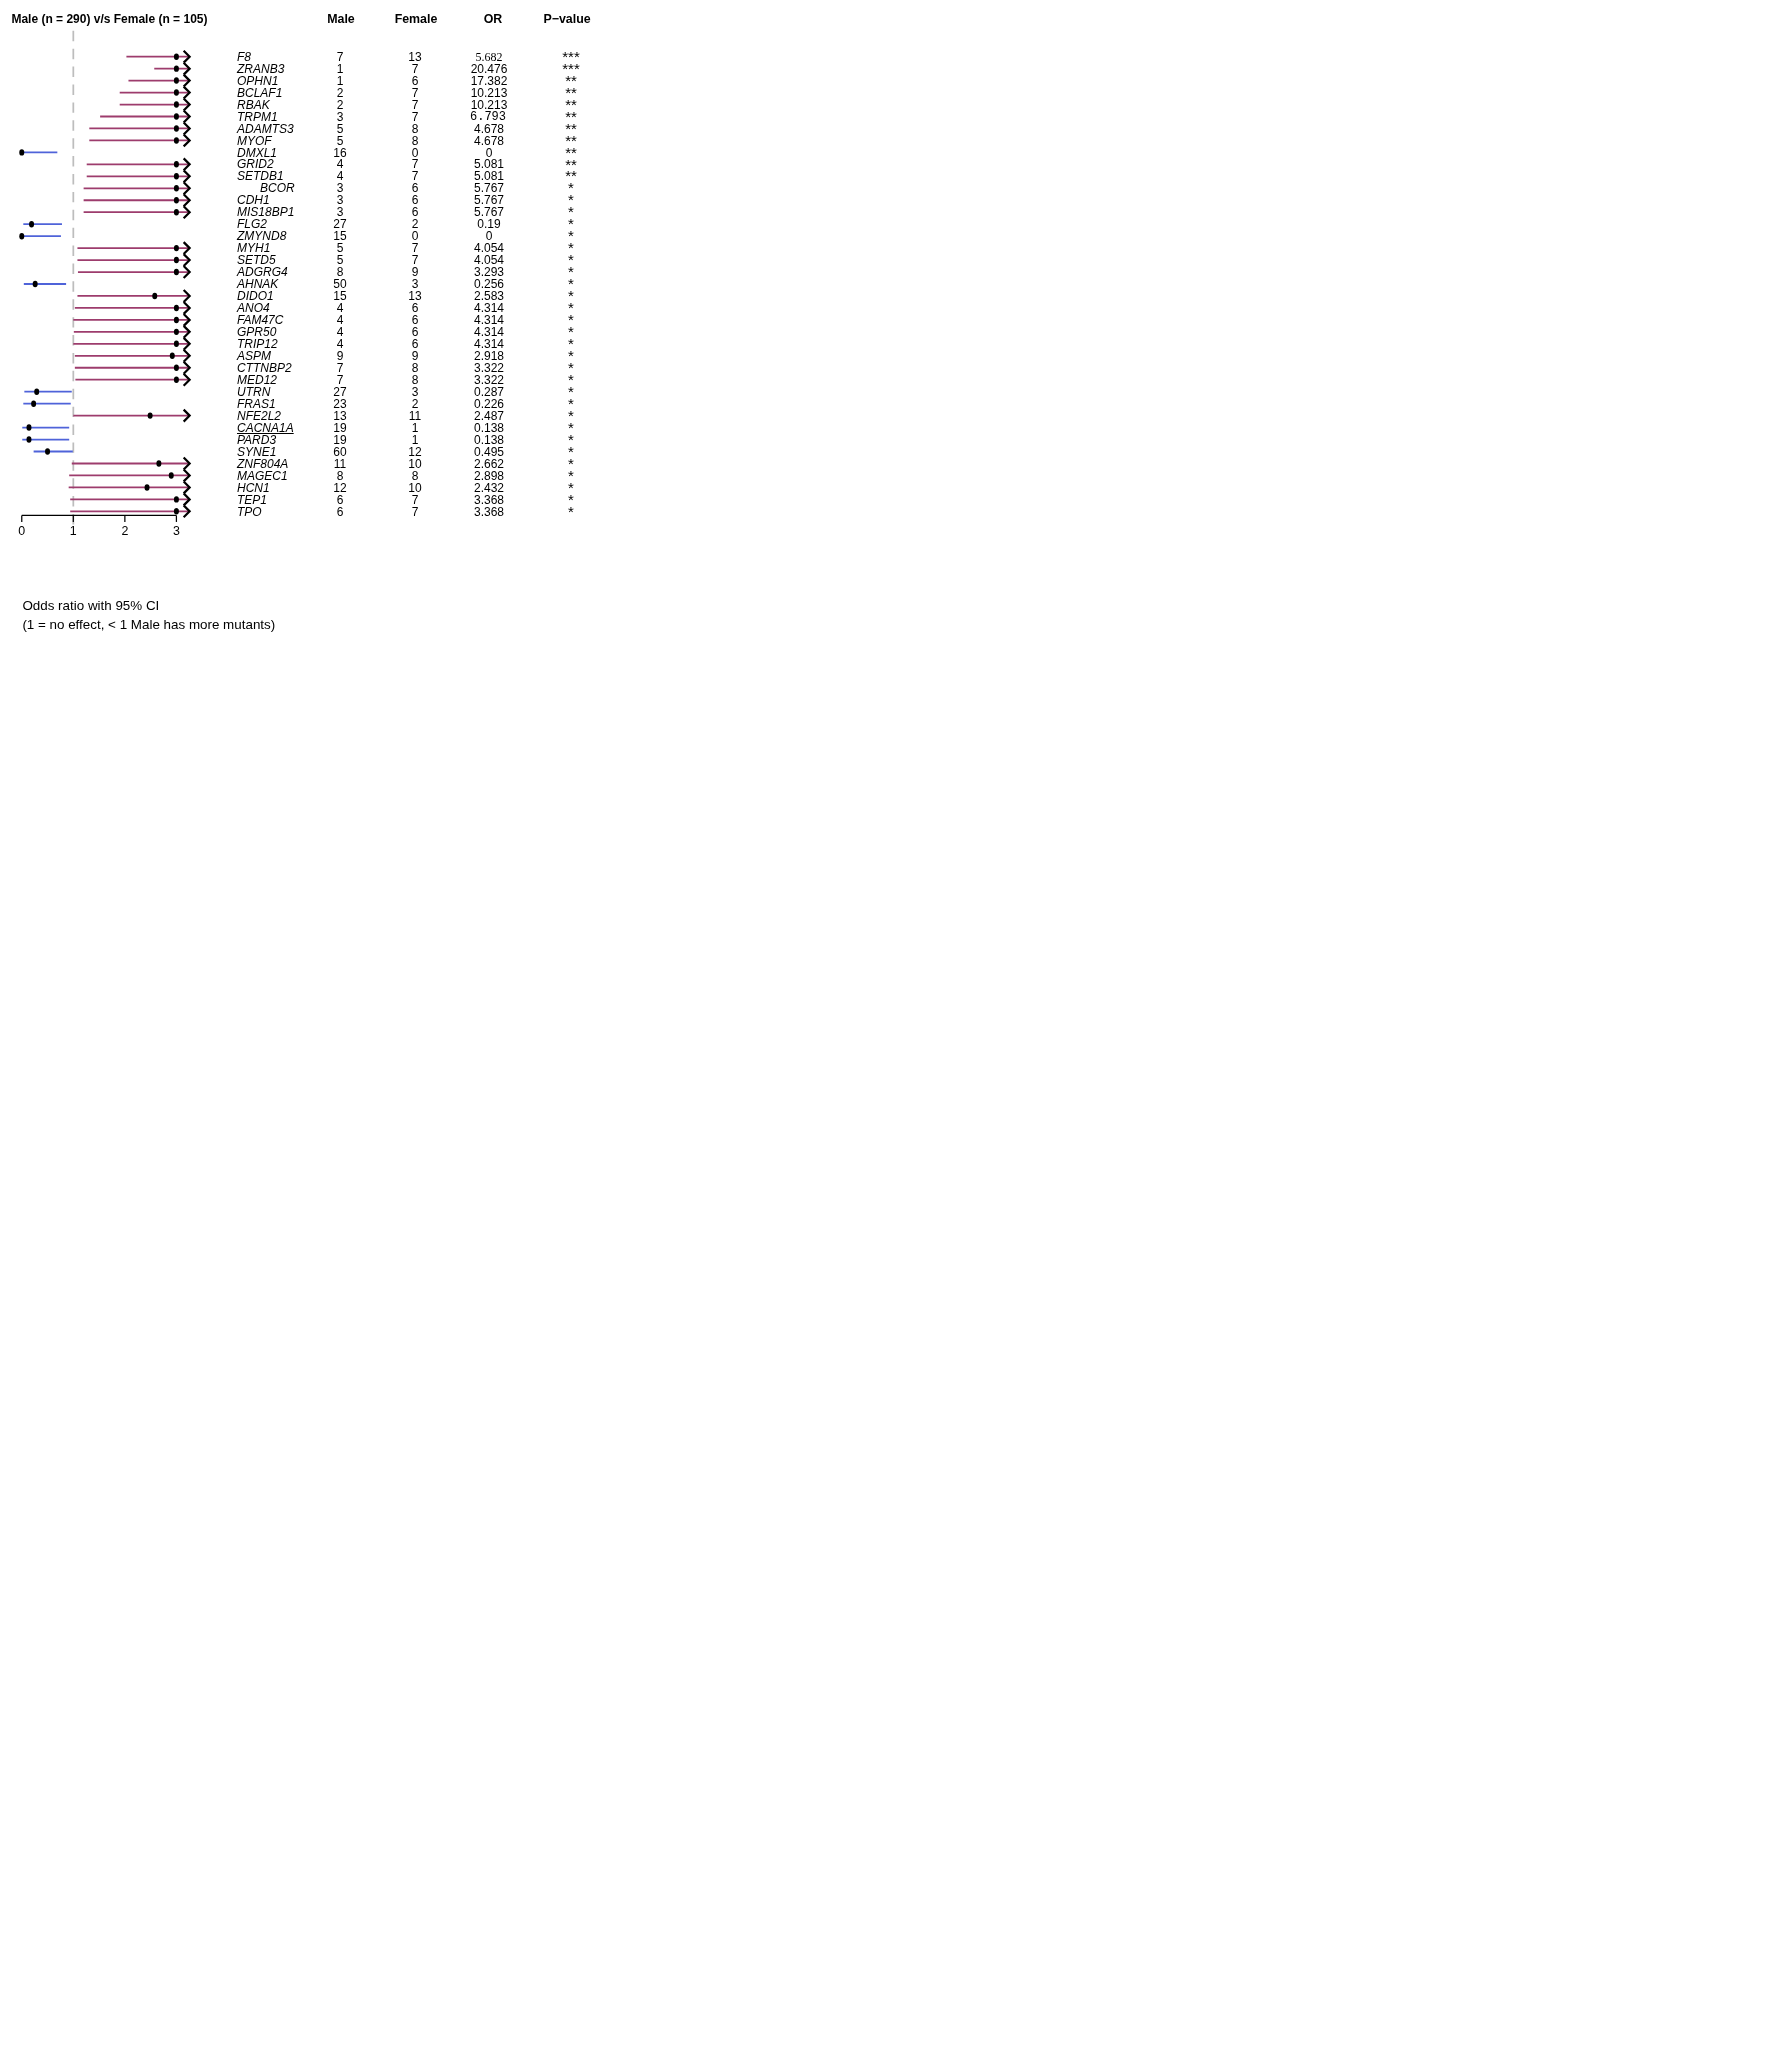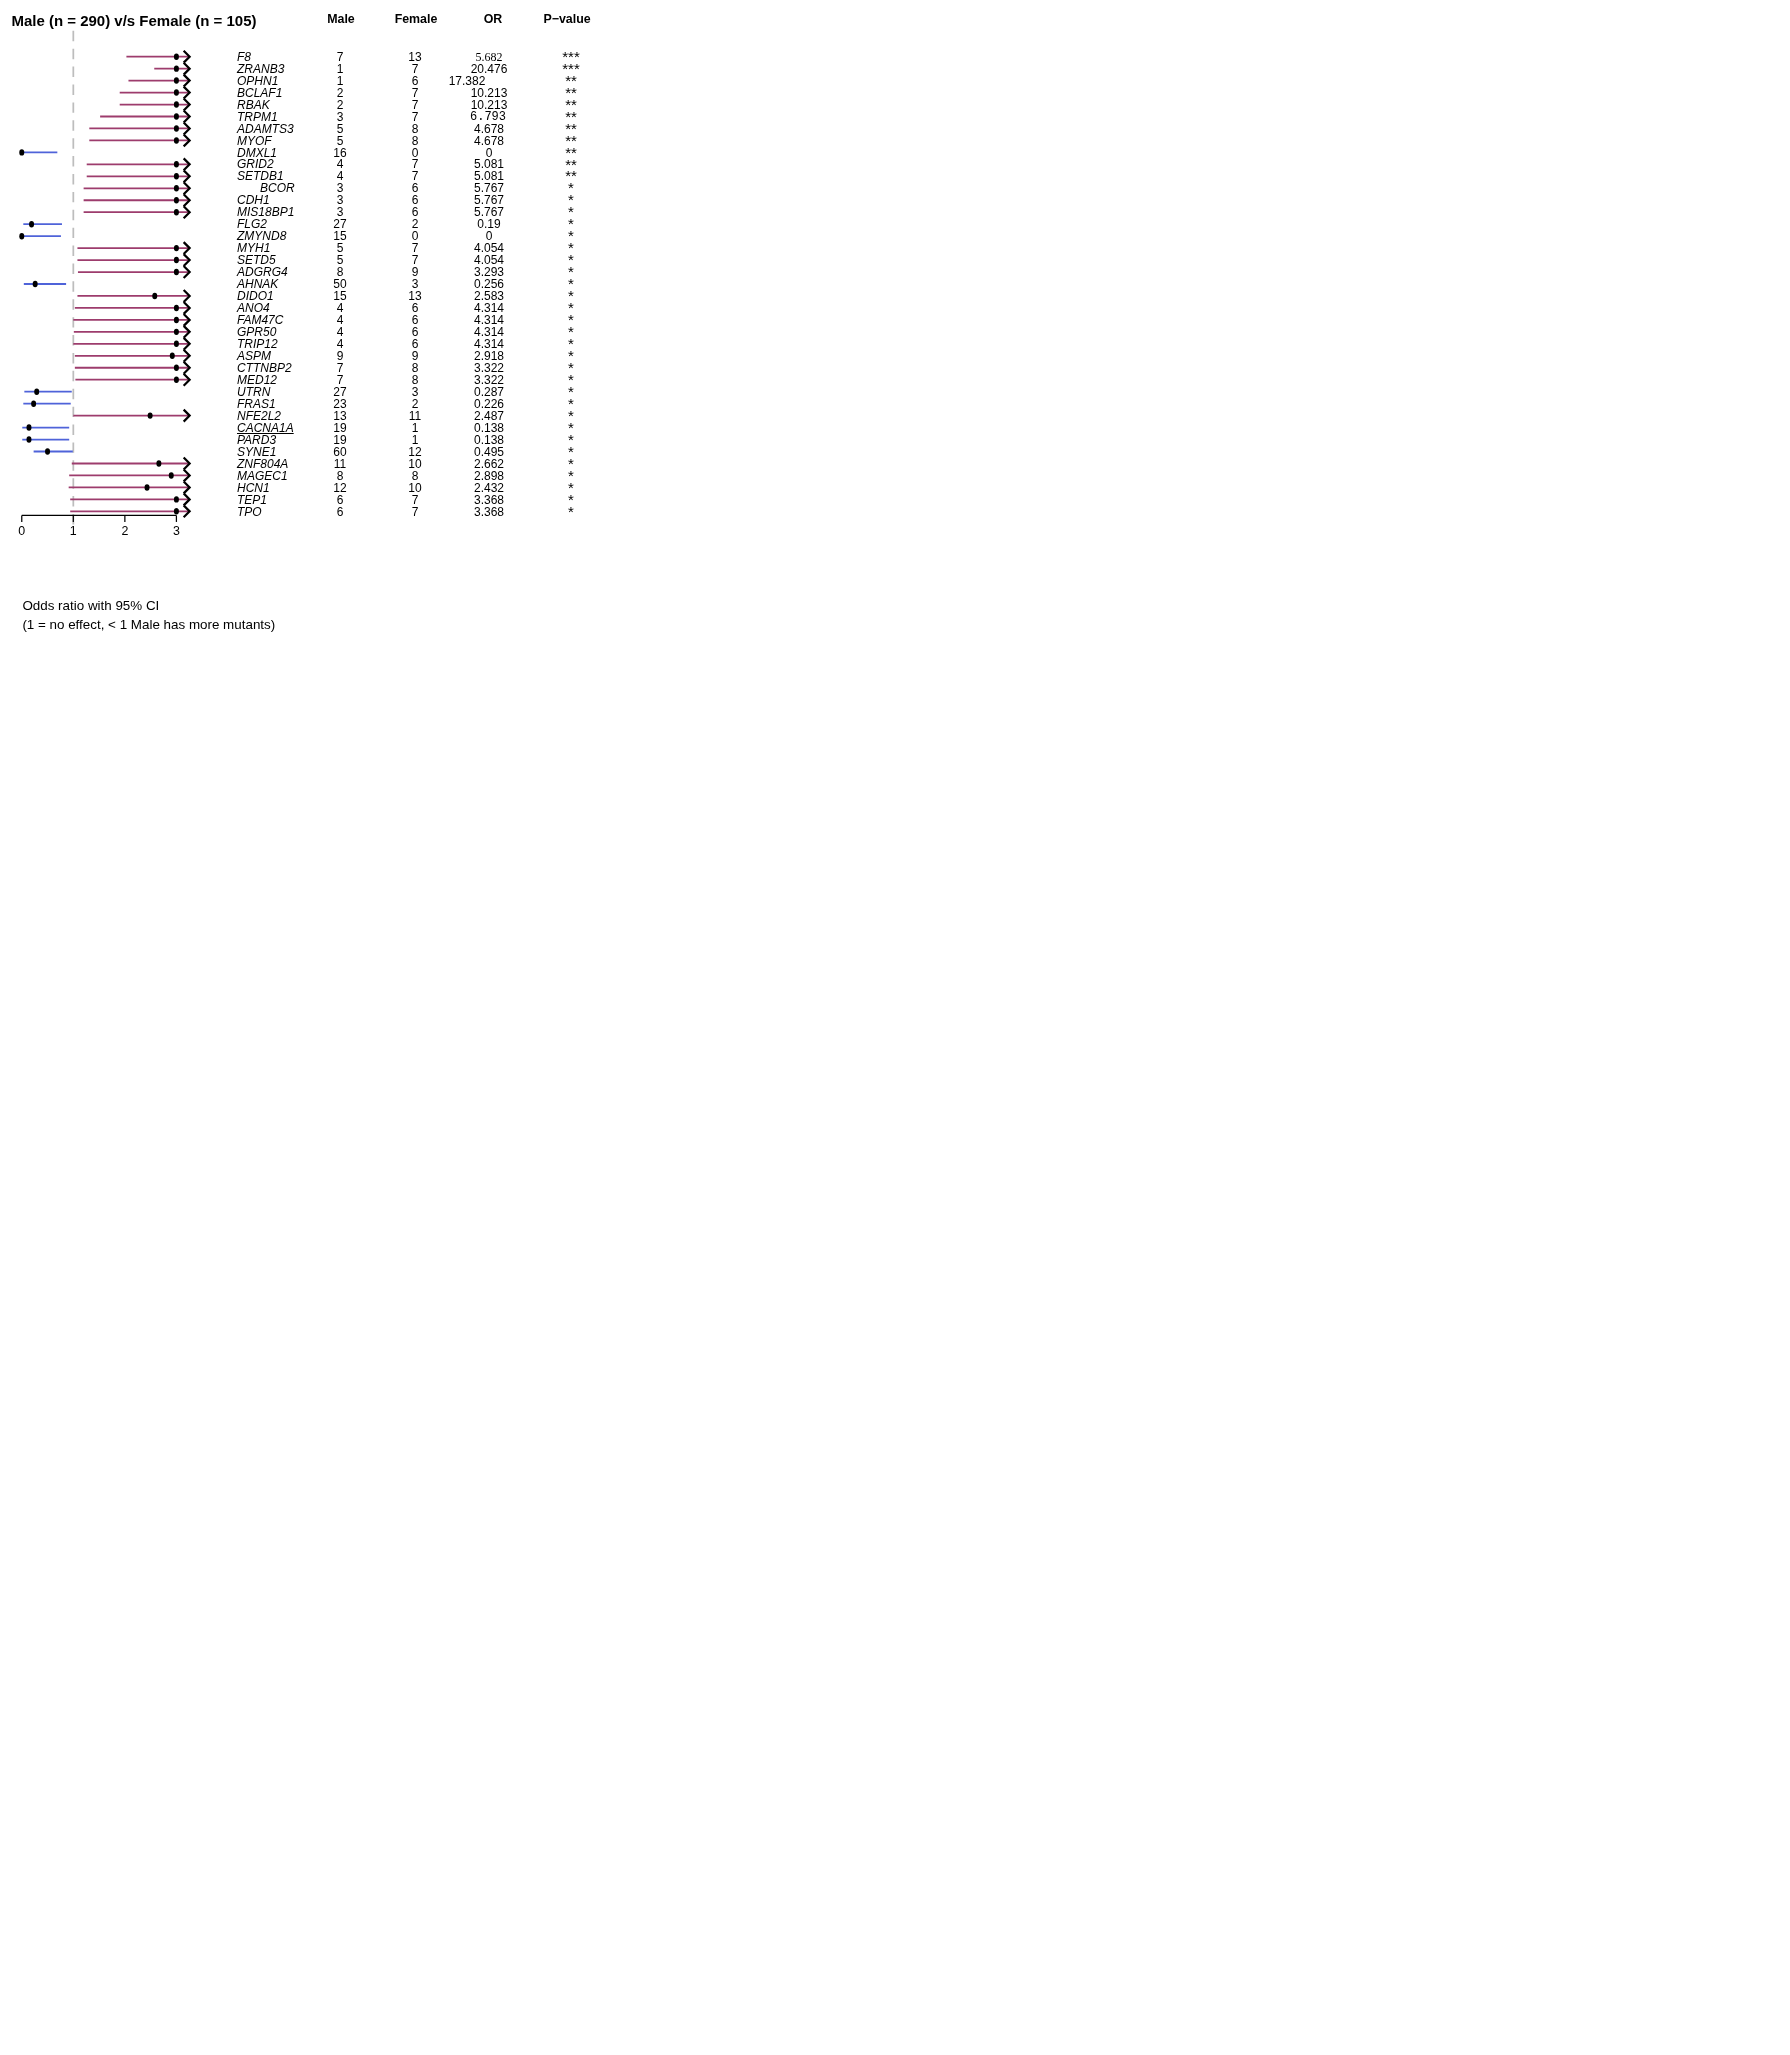--- a/index.html
+++ b/index.html
@@ -13,21 +13,21 @@
     width: 597px;
     height: 685px;
     background: #ffffff;
     overflow: hidden;
     color: #000;
   }
   .title {
     position: absolute;
     left: 11.4px;
     top: 12px;
-    font-size: 15px;
+    font-size: 12px;
     font-weight: bold;
     white-space: nowrap;
   }
   .col-header {
     position: absolute;
     top: 12px;
     font-size: 12.4px;
     font-weight: bold;
     text-align: center;
     white-space: nowrap;
@@ -206,21 +206,21 @@
       <div class="cell num" style="left: 454px; top: 51px; width: 70px; font-family: Liberation Serif, serif;">5.682</div>
       <div class="cell stars" style="left: 536px; top: 49px; width: 70px;">***</div>
       <div class="cell gene" style="left: 237px; top: 63px; width: 114px;">ZRANB3</div>
       <div class="cell num" style="left: 315px; top: 63px; width: 50px;">1</div>
       <div class="cell num" style="left: 390px; top: 63px; width: 50px;">7</div>
       <div class="cell num" style="left: 454px; top: 63px; width: 70px;">20.476</div>
       <div class="cell stars" style="left: 536px; top: 61px; width: 70px;">***</div>
       <div class="cell gene" style="left: 237px; top: 75px; width: 114px;">OPHN1</div>
       <div class="cell num" style="left: 315px; top: 75px; width: 50px;">1</div>
       <div class="cell num" style="left: 390px; top: 75px; width: 50px;">6</div>
-      <div class="cell num" style="left: 432px; top: 75px; width: 70px;">17.382</div>
+      <div class="cell num" style="left: 454px; top: 75px; width: 70px;">17.382</div>
       <div class="cell stars" style="left: 536px; top: 73px; width: 70px;">**</div>
       <div class="cell gene" style="left: 237px; top: 87px; width: 114px;">BCLAF1</div>
       <div class="cell num" style="left: 315px; top: 87px; width: 50px;">2</div>
       <div class="cell num" style="left: 390px; top: 87px; width: 50px;">7</div>
       <div class="cell num" style="left: 454px; top: 87px; width: 70px;">10.213</div>
       <div class="cell stars" style="left: 536px; top: 85px; width: 70px;">**</div>
       <div class="cell gene" style="left: 237px; top: 99px; width: 114px;">RBAK</div>
       <div class="cell num" style="left: 315px; top: 99px; width: 50px;">2</div>
       <div class="cell num" style="left: 390px; top: 99px; width: 50px;">7</div>
       <div class="cell num" style="left: 454px; top: 99px; width: 70px;">10.213</div>

